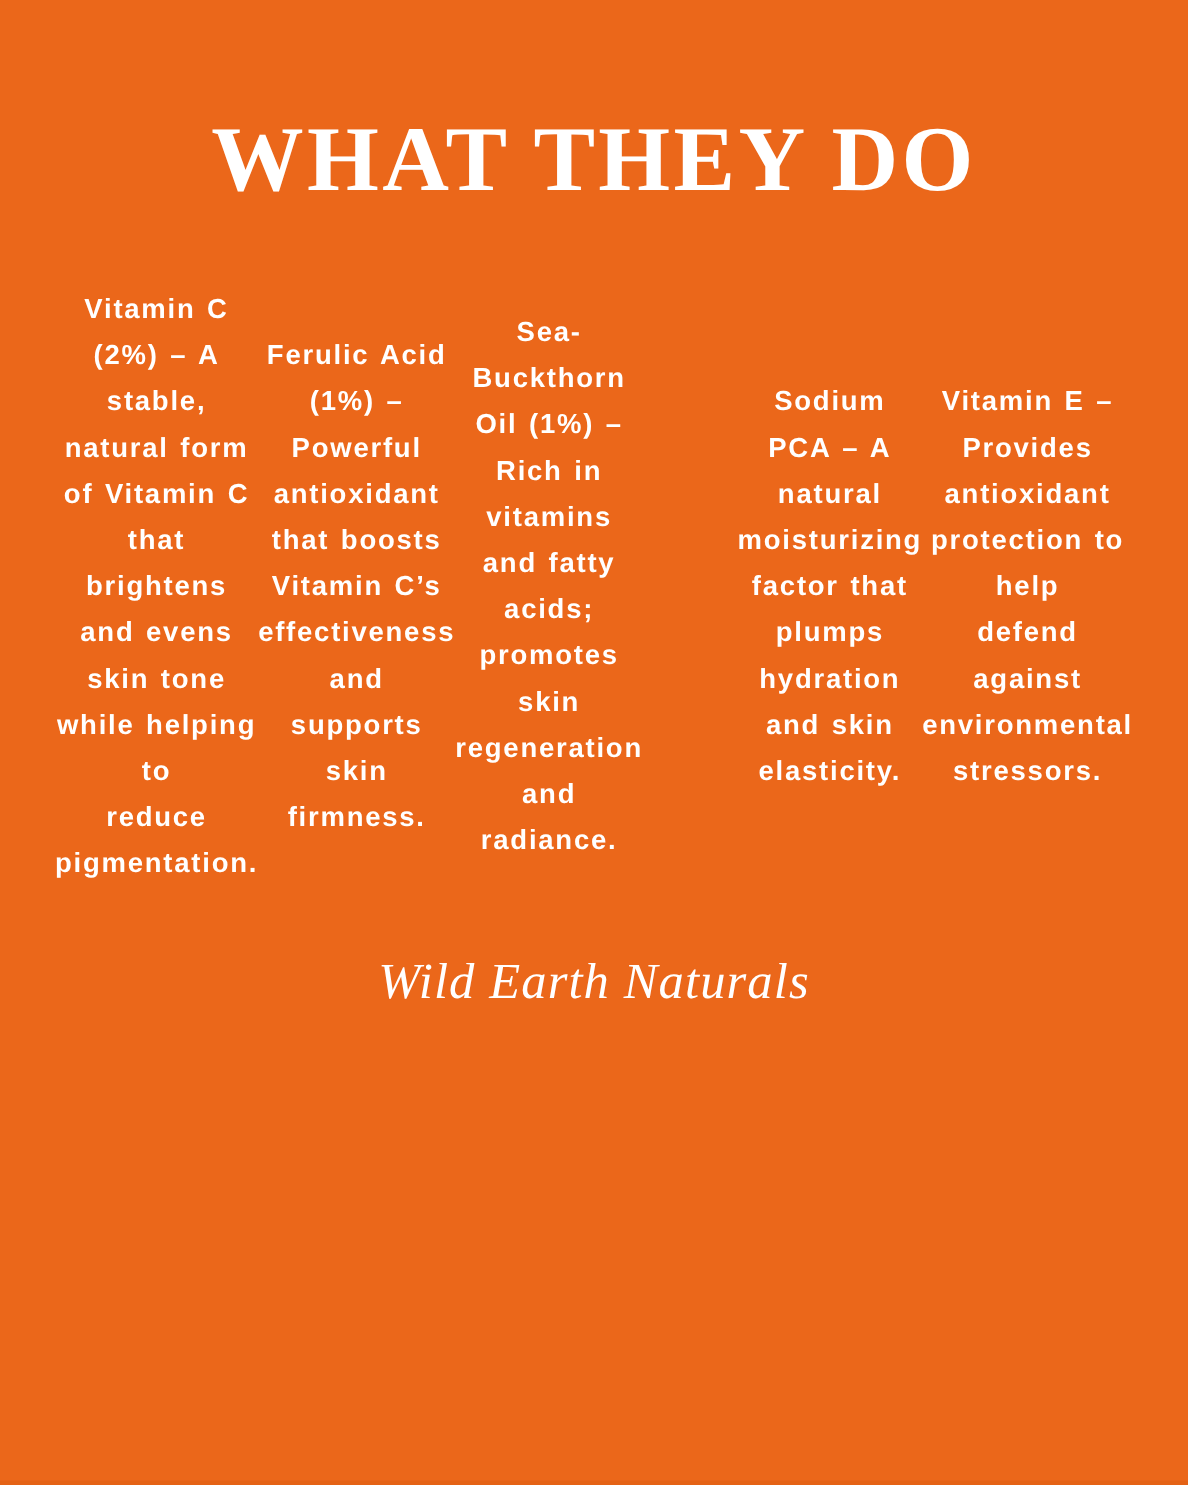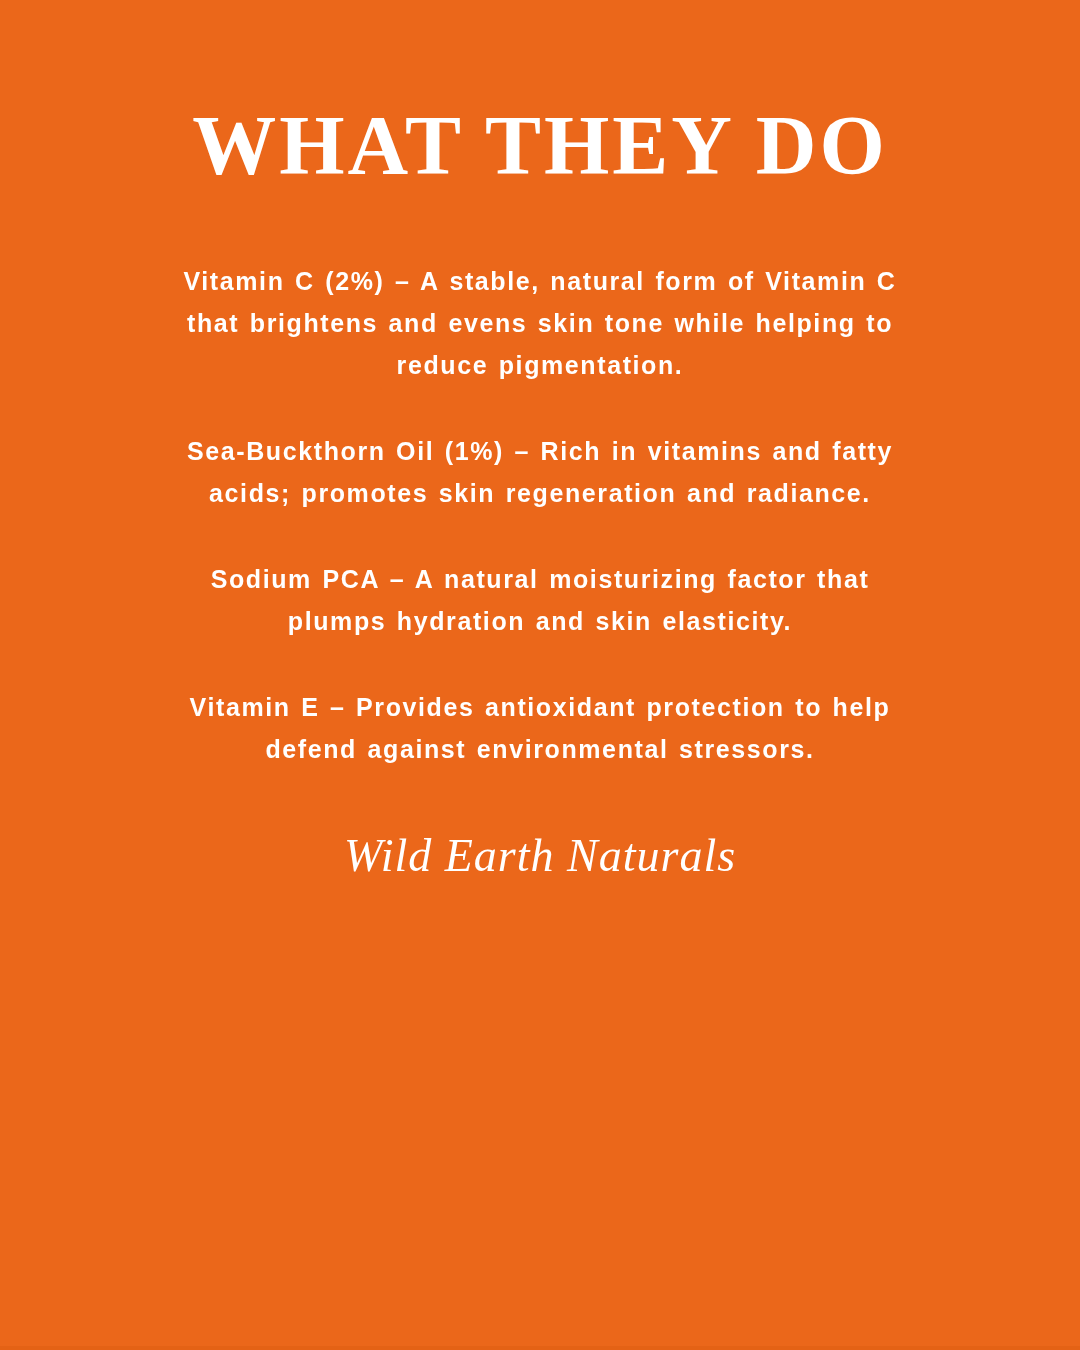--- a/index.html
+++ b/index.html
@@ -31,21 +31,21 @@
     font-size: 84px;
     line-height: 1.0;
     letter-spacing: 3px;
     text-align: center;
     color: var(--text, #FFFFFF);
   }
   .content {
     margin-top: 72px;
     width: 980px;
     display: flex;
-    flex-direction: column;
+    flex-direction: row;
     align-items: center;
   }
   .para {
     width: 100%;
     text-align: center;
     white-space: pre-line;
     font-weight: 700;
     font-size: 25px;
     line-height: 42px;
     letter-spacing: 1.6px;
@@ -83,20 +83,23 @@
 <div class="canvas">
 
   <h1 class="title">WHAT THEY DO</h1>
 
   <div class="content">
 
     <p class="para">Vitamin C (2%) – A stable, natural form of Vitamin C
 that brightens and evens skin tone while helping to
 reduce pigmentation.</p>
 
+    <p class="para">Ferulic Acid (1%) – Powerful antioxidant that boosts
+Vitamin C’s effectiveness and supports skin
+firmness.</p>
 
     <p class="para">Sea-Buckthorn Oil (1%) – Rich in vitamins and fatty
 acids; promotes skin regeneration and radiance.</p>
 
     <div style="width:100%;">
 
     </div>
 
     <p class="para">Sodium PCA – A natural moisturizing factor that
 plumps hydration and skin elasticity.</p>

